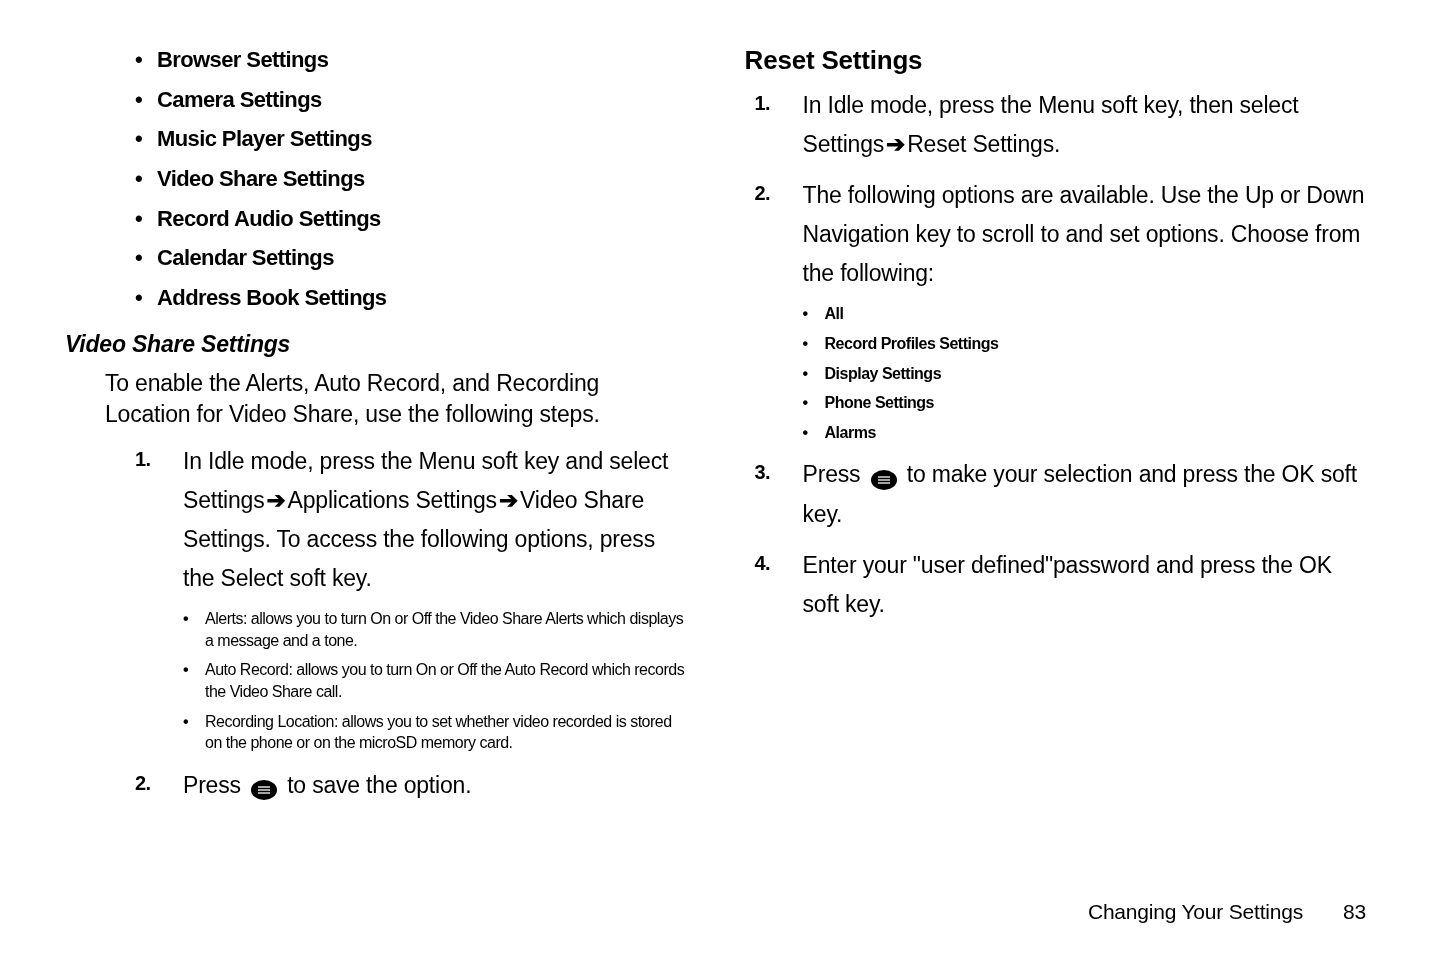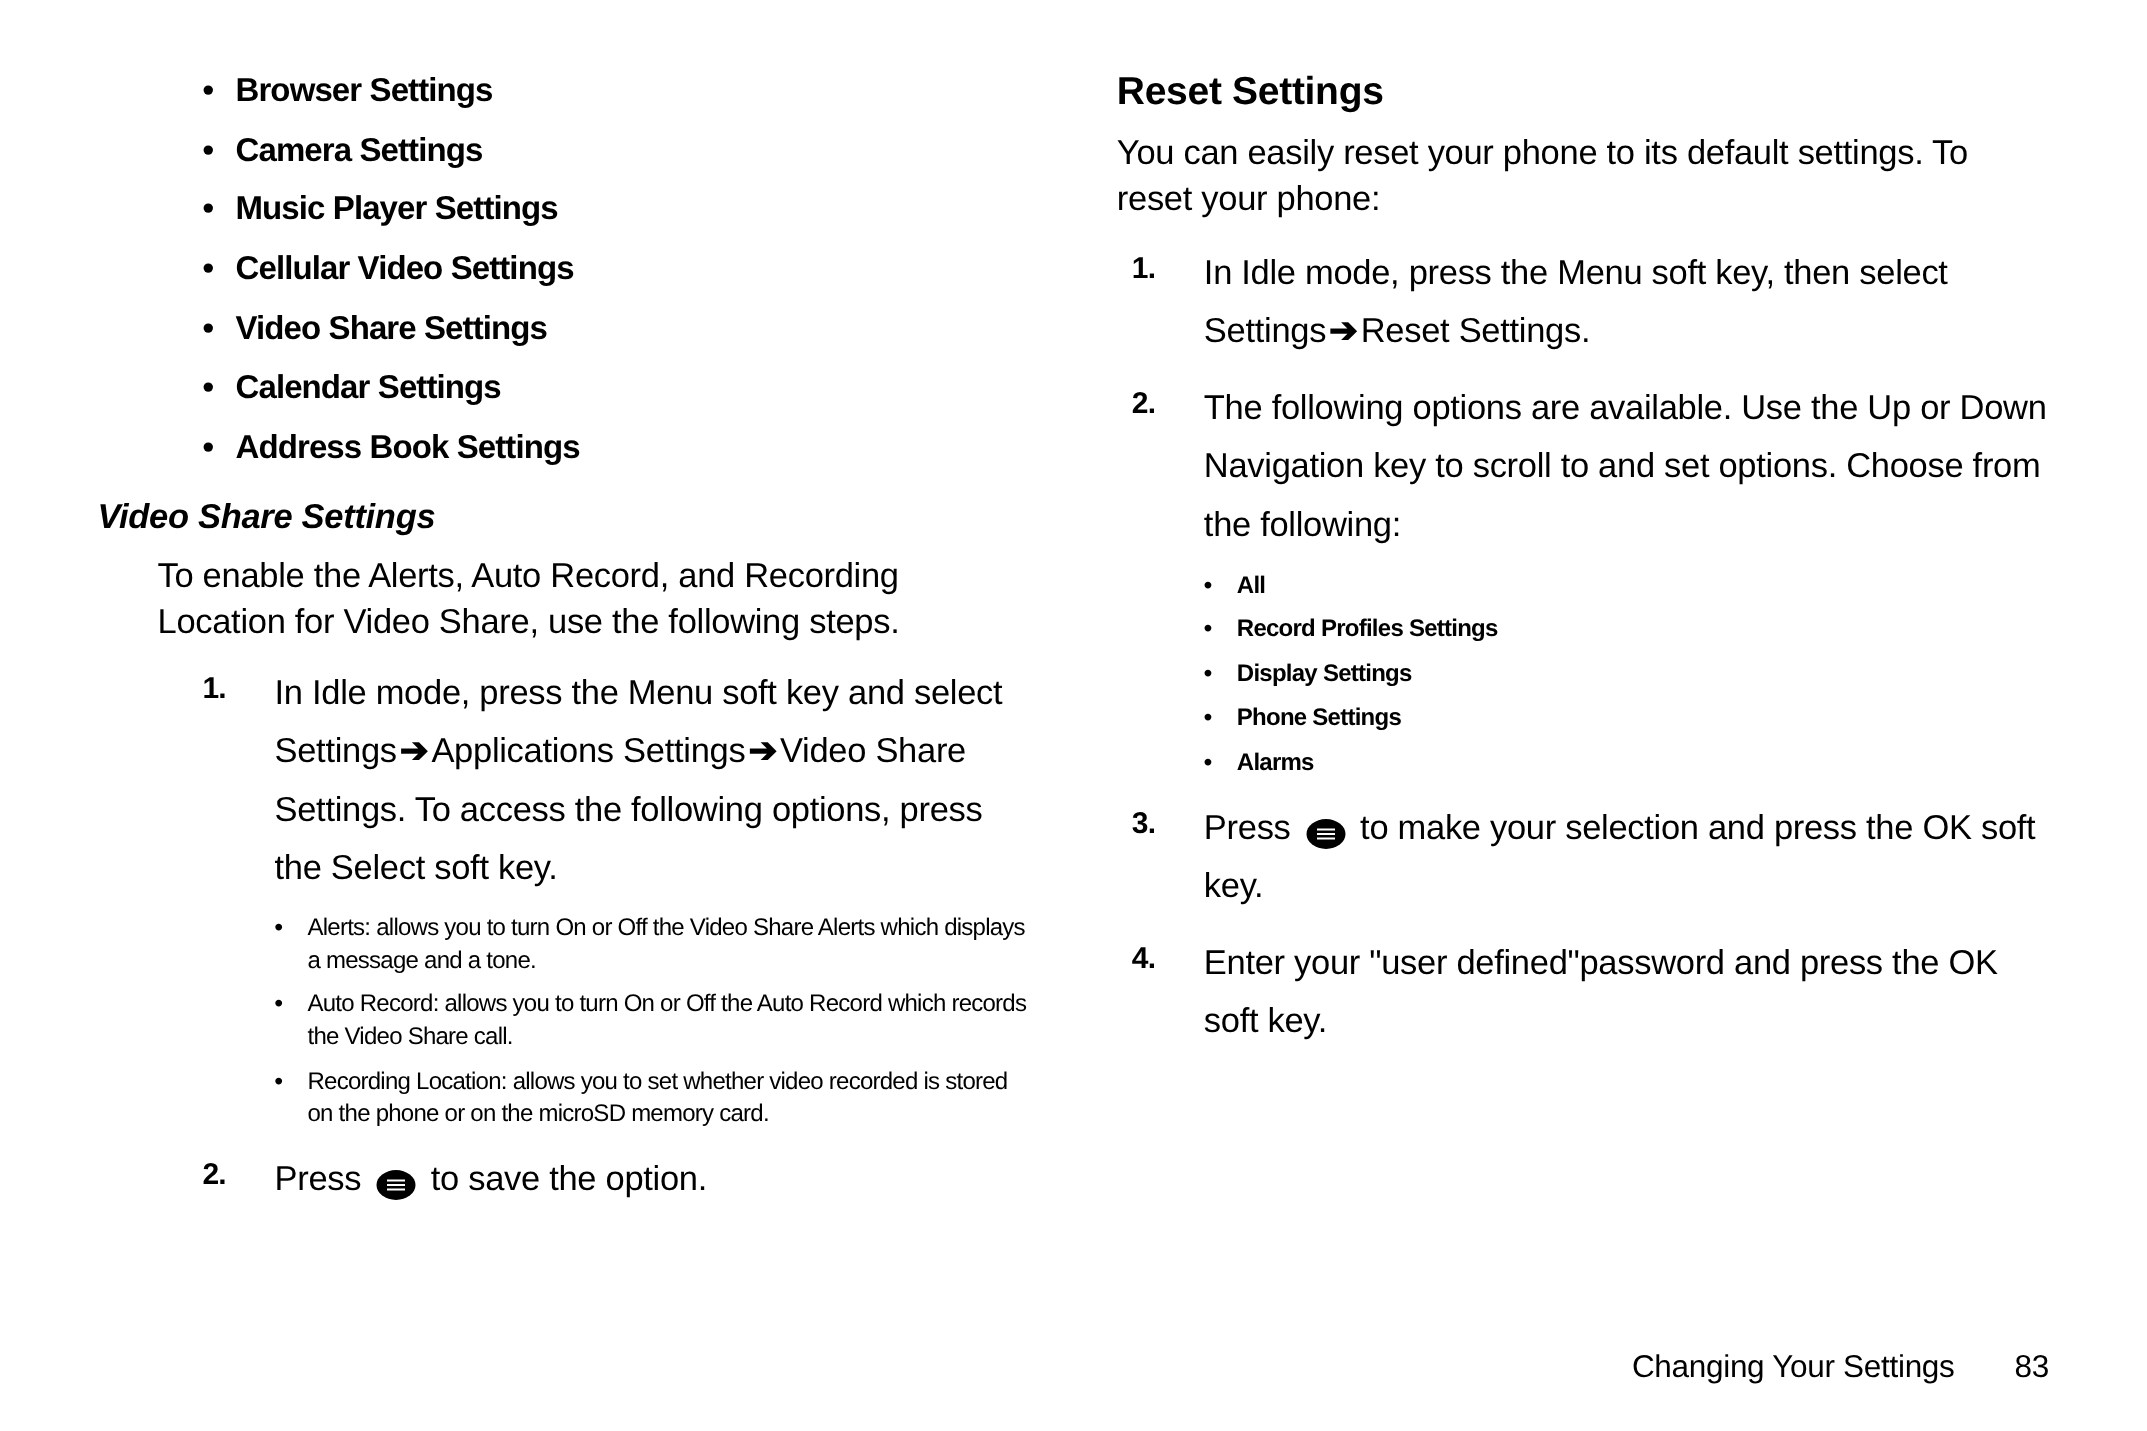--- a/index.html
+++ b/index.html
@@ -160,22 +160,22 @@
 <body>
 
 <div class="page">
   <div class="columns">
 
     <div class="col col-left">
       <ul class="bullet-list">
         <li class="bullet-item bullet-strong">Browser Settings</li>
         <li class="bullet-item bullet-strong">Camera Settings</li>
         <li class="bullet-item bullet-strong">Music Player Settings</li>
-        <li class="bullet-item bullet-strong">Cellular Video Settings</li>
         <li class="bullet-item bullet-strong">Video Share Settings</li>
+        <li class="bullet-item bullet-strong">Record Audio Settings</li>
         <li class="bullet-item bullet-strong">Calendar Settings</li>
         <li class="bullet-item bullet-strong">Address Book Settings</li>
       </ul>
 
       <div class="h3">Video Share Settings</div>
       <p class="body-text">To enable the Alerts, Auto Record, and Recording Location for Video Share, use the following steps.</p>
 
       <ol class="steps">
         <li>
           <span>In Idle mode, press the </span><span class="strong">Menu</span><span> soft key and select </span><span class="strong">Settings</span><span class="arrow"> ➔ </span><span class="strong">Applications Settings</span><span class="arrow"> ➔ </span><span class="strong">Video Share Settings</span><span>. To access the following options, press the </span><span class="strong">Select</span><span> soft key.</span>
@@ -197,21 +197,20 @@
                 <line x1="8" y1="8" x2="20" y2="8" stroke="#fff" stroke-width="1.3"></line>
                 <line x1="8" y1="11" x2="20" y2="11" stroke="#fff" stroke-width="1.3"></line>
                 <line x1="8" y1="14" x2="20" y2="14" stroke="#fff" stroke-width="1.3"></line>
               </svg></span><span> to save the option.</span>
         </li>
       </ol>
     </div>
 
     <div class="col">
       <div class="h2">Reset Settings</div>
-      <p class="body-text-right">You can easily reset your phone to its default settings. To reset your phone:</p>
 
       <ol class="steps" style="margin-left:10px">
         <li>
           <span>In Idle mode, press the </span><span class="strong">Menu</span><span> soft key, then select </span><span class="strong">Settings</span><span class="arrow"> ➔ </span><span class="strong">Reset Settings</span><span>.</span>
         </li>
         <li>
           <span>The following options are available. Use the </span><span class="strong">Up</span><span> or </span><span class="strong">Down</span><span> Navigation key to scroll to and set options. Choose from the following:</span>
           <ul class="sub-bullets sub-bullets-strong">
             <li>All</li>
             <li>Record Profiles Settings</li>

